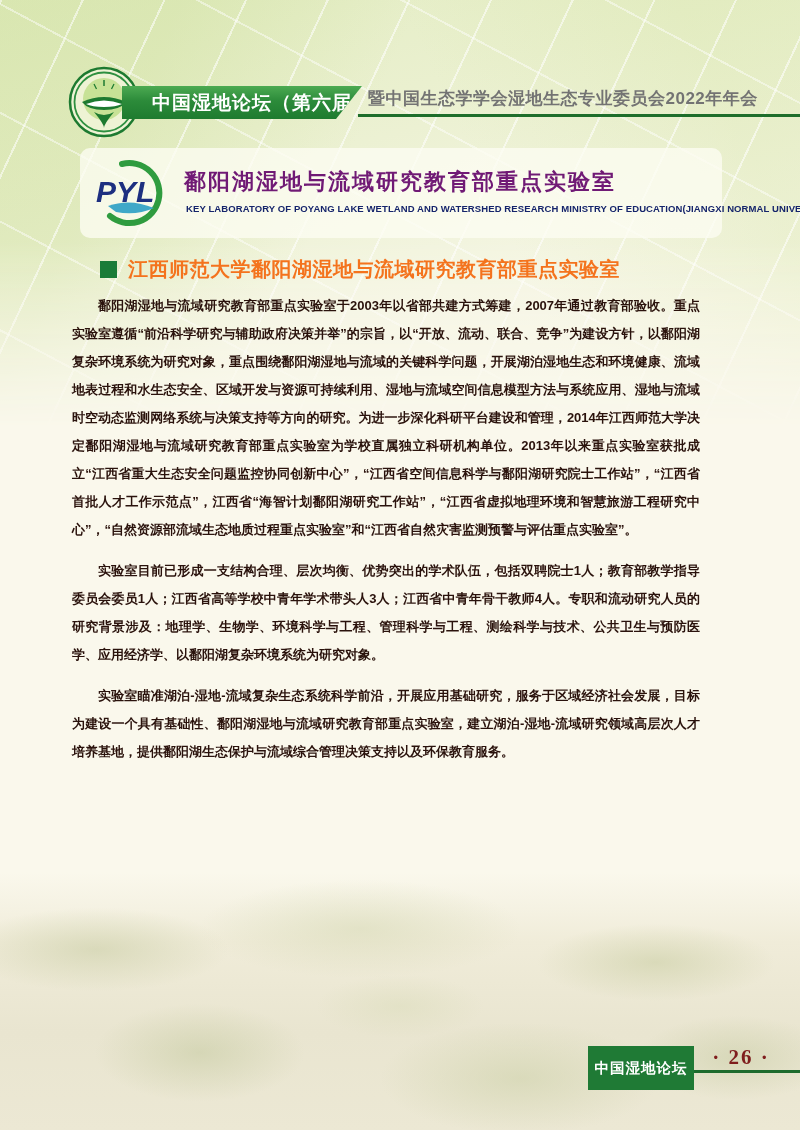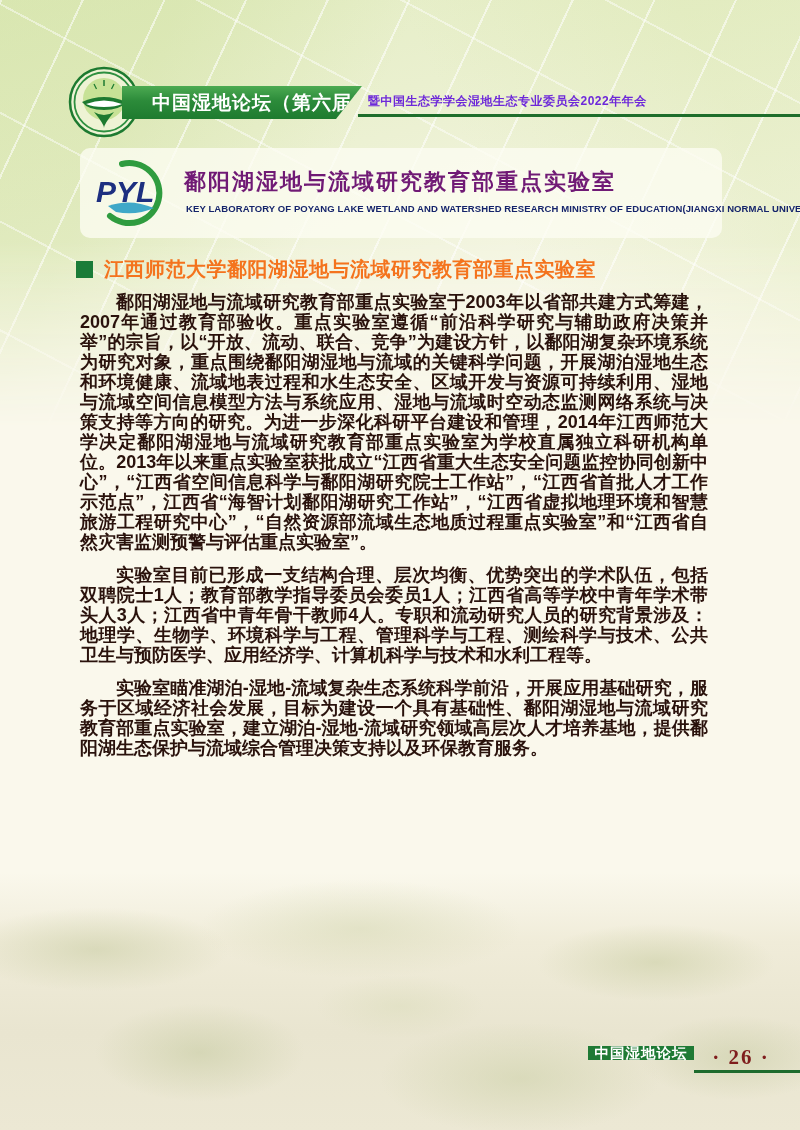--- a/index.html
+++ b/index.html
@@ -36,51 +36,51 @@
   
   .forum-emblem{position:absolute;left:68px;top:66px;width:72px;height:72px;}
   .banner{
     position:absolute;left:122px;top:86px;width:240px;height:33px;
     background:linear-gradient(180deg,#4caa52 0%,#2c8b3a 45%,#1e7b2f 100%);
     clip-path:polygon(0 0,100% 0,calc(100% - 26px) 100%,0 100%);
     display:flex;align-items:center;padding-left:30px;box-sizing:border-box;
   }
   .banner-title{color:#ffffff;font-size:19px;font-weight:bold;letter-spacing:1px;white-space:nowrap;}
   .banner-subtitle{
-    position:absolute;left:368px;top:93px;width:430px;
-    color:#6d28d9;font-size:12px;font-weight:bold;letter-spacing:.5px;white-space:nowrap;
+    position:absolute;left:368px;top:87px;width:430px;
+    color:#737373;font-size:17px;font-weight:bold;letter-spacing:.5px;white-space:nowrap;
   }
   .banner-underline{position:absolute;left:358px;top:114px;right:0;height:3px;background:#1e6e2b;}
   
   .pyl-band{
     position:absolute;left:80px;top:148px;width:642px;height:90px;
     background:rgba(253,252,242,.78);border-radius:10px;
   }
   .pyl-logo{position:absolute;left:92px;top:156px;width:86px;height:72px;}
   .lab-title{
     position:absolute;left:184px;top:167px;
     color:#701a75;font-size:22px;font-weight:bold;letter-spacing:2px;white-space:nowrap;
   }
   .lab-subtitle-en{
     position:absolute;left:186px;top:203px;width:530px;
     color:#15246b;font-size:9.5px;font-weight:bold;letter-spacing:.1px;white-space:nowrap;
   }
   
-  .section-head{position:absolute;left:76px;top:256px;display:flex;align-items:center;}
+  .section-head{position:absolute;left:100px;top:256px;display:flex;align-items:center;}
   .section-bullet{width:17px;height:17px;background:#1a7c38;margin-right:11px;flex:none;}
   .section-title{color:#f4731d;font-size:20px;font-weight:bold;letter-spacing:.5px;white-space:nowrap;}
   
   .body-text{
-    position:absolute;left:80px;top:292px;width:628px;
-    color:#2a120c;font-size:18px;line-height:20px;text-align:justify;font-weight:600;
+    position:absolute;left:72px;top:292px;width:628px;
+    color:#2a120c;font-size:13px;line-height:28px;text-align:justify;font-weight:600;
   }
   .body-text p{margin:0 0 13px 0;text-indent:2em;}
   
   .footer-box{
-    position:absolute;left:588px;top:1046px;width:106px;height:14px;
+    position:absolute;left:588px;top:1046px;width:106px;height:44px;
     background:#1f7a35;color:#fff;font-size:14.5px;font-weight:bold;letter-spacing:1px;
     display:flex;align-items:center;justify-content:center;
   }
   .footer-line{position:absolute;left:694px;top:1070px;right:0;height:3px;background:#1d6b2d;}
   .page-number{
     position:absolute;left:698px;top:1044px;width:86px;height:27px;
     color:#7f1d1d;font-family:"Liberation Serif",serif;font-size:21px;font-weight:bold;
     display:flex;align-items:center;justify-content:center;letter-spacing:2px;
   }
 </style>
@@ -119,21 +119,21 @@
   <div class="lab-title">鄱阳湖湿地与流域研究教育部重点实验室</div>
   <div class="lab-subtitle-en">KEY LABORATORY OF  POYANG LAKE  WETLAND AND WATERSHED RESEARCH MINISTRY OF EDUCATION(JIANGXI NORMAL UNIVERSITY)</div>
 
   <div class="section-head">
     <span class="section-bullet"></span>
     <span class="section-title">江西师范大学鄱阳湖湿地与流域研究教育部重点实验室</span>
   </div>
 
   <div class="body-text">
     <p>鄱阳湖湿地与流域研究教育部重点实验室于2003年以省部共建方式筹建，2007年通过教育部验收。重点实验室遵循“前沿科学研究与辅助政府决策并举”的宗旨，以“开放、流动、联合、竞争”为建设方针，以鄱阳湖复杂环境系统为研究对象，重点围绕鄱阳湖湿地与流域的关键科学问题，开展湖泊湿地生态和环境健康、流域地表过程和水生态安全、区域开发与资源可持续利用、湿地与流域空间信息模型方法与系统应用、湿地与流域时空动态监测网络系统与决策支持等方向的研究。为进一步深化科研平台建设和管理，2014年江西师范大学决定鄱阳湖湿地与流域研究教育部重点实验室为学校直属独立科研机构单位。2013年以来重点实验室获批成立“江西省重大生态安全问题监控协同创新中心”，“江西省空间信息科学与鄱阳湖研究院士工作站”，“江西省首批人才工作示范点”，江西省“海智计划鄱阳湖研究工作站”，“江西省虚拟地理环境和智慧旅游工程研究中心”，“自然资源部流域生态地质过程重点实验室”和“江西省自然灾害监测预警与评估重点实验室”。</p>
-    <p>实验室目前已形成一支结构合理、层次均衡、优势突出的学术队伍，包括双聘院士1人；教育部教学指导委员会委员1人；江西省高等学校中青年学术带头人3人；江西省中青年骨干教师4人。专职和流动研究人员的研究背景涉及：地理学、生物学、环境科学与工程、管理科学与工程、测绘科学与技术、公共卫生与预防医学、应用经济学、计算机科学与技术和水利工程等。</p>
+    <p>实验室目前已形成一支结构合理、层次均衡、优势突出的学术队伍，包括双聘院士1人；教育部教学指导委员会委员1人；江西省高等学校中青年学术带头人3人；江西省中青年骨干教师4人。专职和流动研究人员的研究背景涉及：地理学、生物学、环境科学与工程、管理科学与工程、测绘科学与技术、公共卫生与预防医学、应用经济学、以鄱阳湖复杂环境系统为研究对象。</p>
     <p>实验室瞄准湖泊-湿地-流域复杂生态系统科学前沿，开展应用基础研究，服务于区域经济社会发展，目标为建设一个具有基础性、鄱阳湖湿地与流域研究教育部重点实验室，建立湖泊-湿地-流域研究领域高层次人才培养基地，提供鄱阳湖生态保护与流域综合管理决策支持以及环保教育服务。</p>
   </div>
 
   <div class="footer-box">中国湿地论坛</div>
   <div class="footer-line"></div>
   <div class="page-number">· 26 ·</div>
 
 </div>
 
 </body></html>

